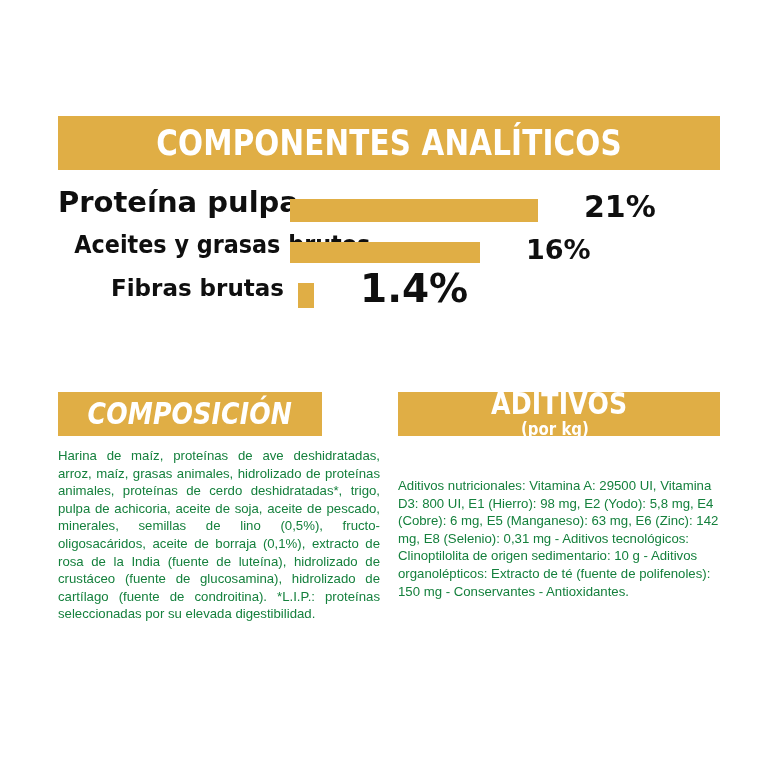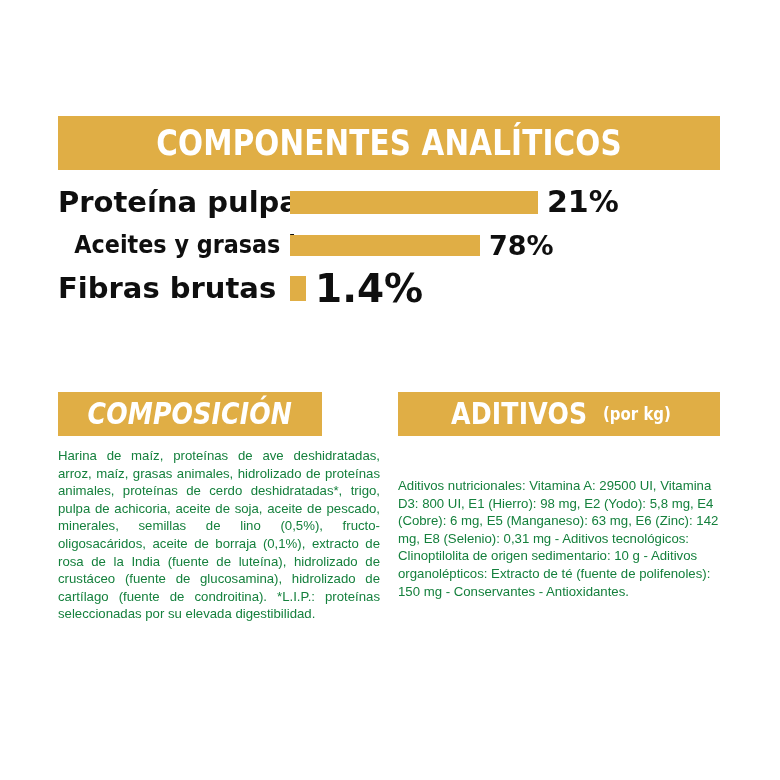--- a/index.html
+++ b/index.html
@@ -80,21 +80,22 @@
     color: #0f0f0f;
     line-height: 1;
     white-space: nowrap;
     transform-origin: right center;
   }
 
   .bar-track {
     position: relative;
     height: 100%;
     display: flex;
-    align-items: center;
+    align-items: flex-end;
+    gap: 37px;
   }
 
   .bar-fill {
     background: #e0ae45;
     height: 22px;
   }
 
   .bar-value {
     font-family: "DejaVu Sans", sans-serif;
     font-weight: bold;
@@ -104,21 +105,21 @@
     white-space: nowrap;
   }
 
   
   #bar-row-0 { top: 0px;  height: 40px; }
   #bar-row-1 { top: 45px; height: 36px; }
   #bar-row-2 { top: 86px; height: 40px; }
 
   #bar-row-0 .bar-label { font-size: 29px; }
   #bar-row-1 .bar-label { font-size: 24px; transform: scaleX(0.93); }
-  #bar-row-2 .bar-label { font-size: 29px; }
+  #bar-row-2 .bar-label { font-size: 23px; margin-left: 8px; }
 
   #bar-row-0 .bar-value { font-size: 30px; }
   #bar-row-1 .bar-value { font-size: 27px; }
   #bar-row-2 .bar-value { font-size: 39px; }
 
   #bar-row-0 .bar-fill { width: 248px; height: 23px; }
   #bar-row-1 .bar-fill { width: 190px; height: 21px; }
   #bar-row-2 .bar-fill { width: 16px;  height: 25px; }
 
   
@@ -131,20 +132,21 @@
     font-style: italic;
   }
   #composicion-banner .banner-title { font-size: 30px; }
 
   #aditivos-banner {
     position: absolute;
     left: 398px;
     top: 392px;
     width: 322px;
     height: 44px;
+    flex-direction: column;
   }
   #aditivos-banner .banner-title { font-size: 30px; }
   #aditivos-banner .banner-sub {
     font-family: "DejaVu Sans", sans-serif;
     font-weight: bold;
     font-size: 17px;
     transform: scaleX(0.88);
     transform-origin: left center;
     margin-left: 2px;
     white-space: nowrap;
@@ -198,21 +200,21 @@
       <div class="bar-track">
         <div class="bar-fill"></div>
         <span class="bar-value">21%</span>
       </div>
     </div>
 
     <div class="bar-row" id="bar-row-1">
       <span class="bar-label">Aceites y grasas brutos</span>
       <div class="bar-track">
         <div class="bar-fill"></div>
-        <span class="bar-value">78%</span>
+        <span class="bar-value">16%</span>
       </div>
     </div>
 
     <div class="bar-row" id="bar-row-2">
       <span class="bar-label">Fibras brutas</span>
       <div class="bar-track">
         <div class="bar-fill"></div>
         <span class="bar-value">1.4%</span>
       </div>
     </div>

